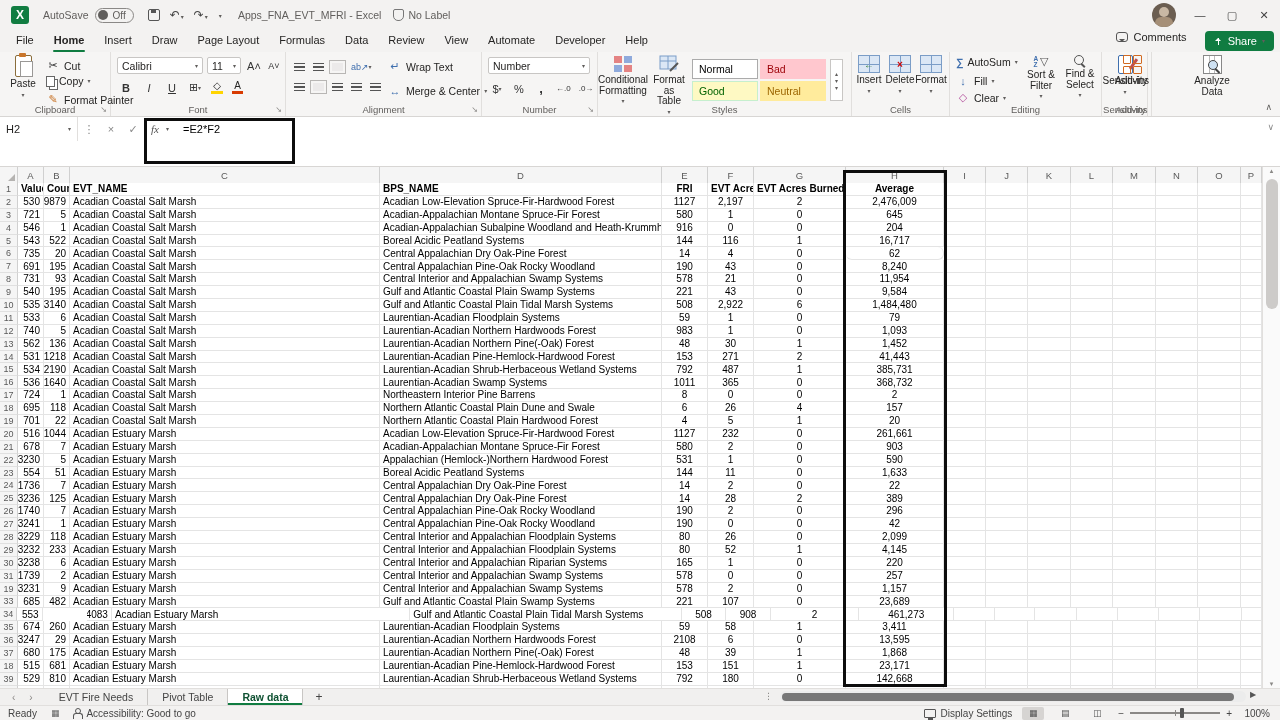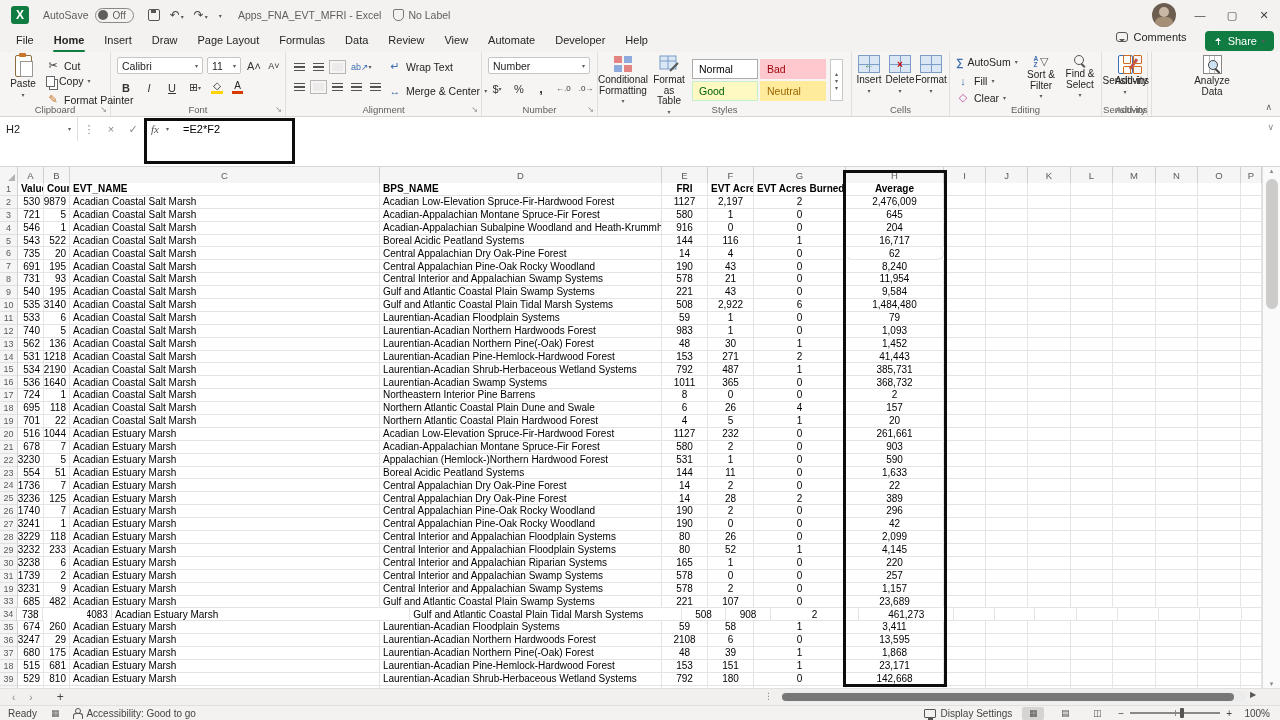--- a/index.html
+++ b/index.html
@@ -1113,21 +1113,21 @@
           <div class="gcellv al-left" style="width: 42px;"></div>
           <div class="gcellv al-left" style="width: 43px;"></div>
           <div class="gcellv al-left" style="width: 42px;"></div>
           <div class="gcellv al-left" style="width: 43px;"></div>
           <div class="gcellv al-left" style="width: 42px;"></div>
           <div class="gcellv al-left" style="width: 43px;"></div>
           <div class="gcellv al-left" style="width: 21px;"></div>
         </div>
         <div class="grow">
           <div class="rownum">34</div>
-          <div class="gcellv al-right" style="width: 26px;">738</div>
+          <div class="gcellv al-right" style="width: 26px;">553</div>
           <div class="gcellv al-right" style="width: 26px; margin-left: 44px;">4083</div>
           <div class="gcellv al-left" style="width: 310px;">Acadian Estuary Marsh</div>
           <div class="gcellv al-left" style="width: 282px;">Gulf and Atlantic Coastal Plain Tidal Marsh Systems</div>
           <div class="gcellv al-center" style="width: 46px;">508</div>
           <div class="gcellv al-center" style="width: 46px;">908</div>
           <div class="gcellv al-center" style="width: 92px;">2</div>
           <div class="gcellv al-center" style="width: 98px;">461,273</div>
           <div class="gcellv al-left" style="width: 42px;"></div>
           <div class="gcellv al-left" style="width: 42px;"></div>
           <div class="gcellv al-left" style="width: 43px;"></div>
@@ -1261,20 +1261,25 @@
   </div>
 
   <div class="ann ann-formula"></div>
   <div class="ann ann-colh"></div>
 
   <div class="tabbar">
     <div class="tnav">
       <span>‹</span>
       <span>›</span>
     </div>
+    <div style="display:flex">
+        <div class="stab">EVT Fire Needs</div>
+        <div class="stab">Pivot Table</div>
+        <div class="stab active">Raw data</div>
+      </div>
     <div class="newsheet">+</div>
   </div>
   <span class="hsplit">⋮</span>
   <div class="hscroll">
       <span class="hthumb"></span>
     </div>
   <span class="hright">▶</span>
 
   <div class="statusbar">
     <div class="sb-left">

